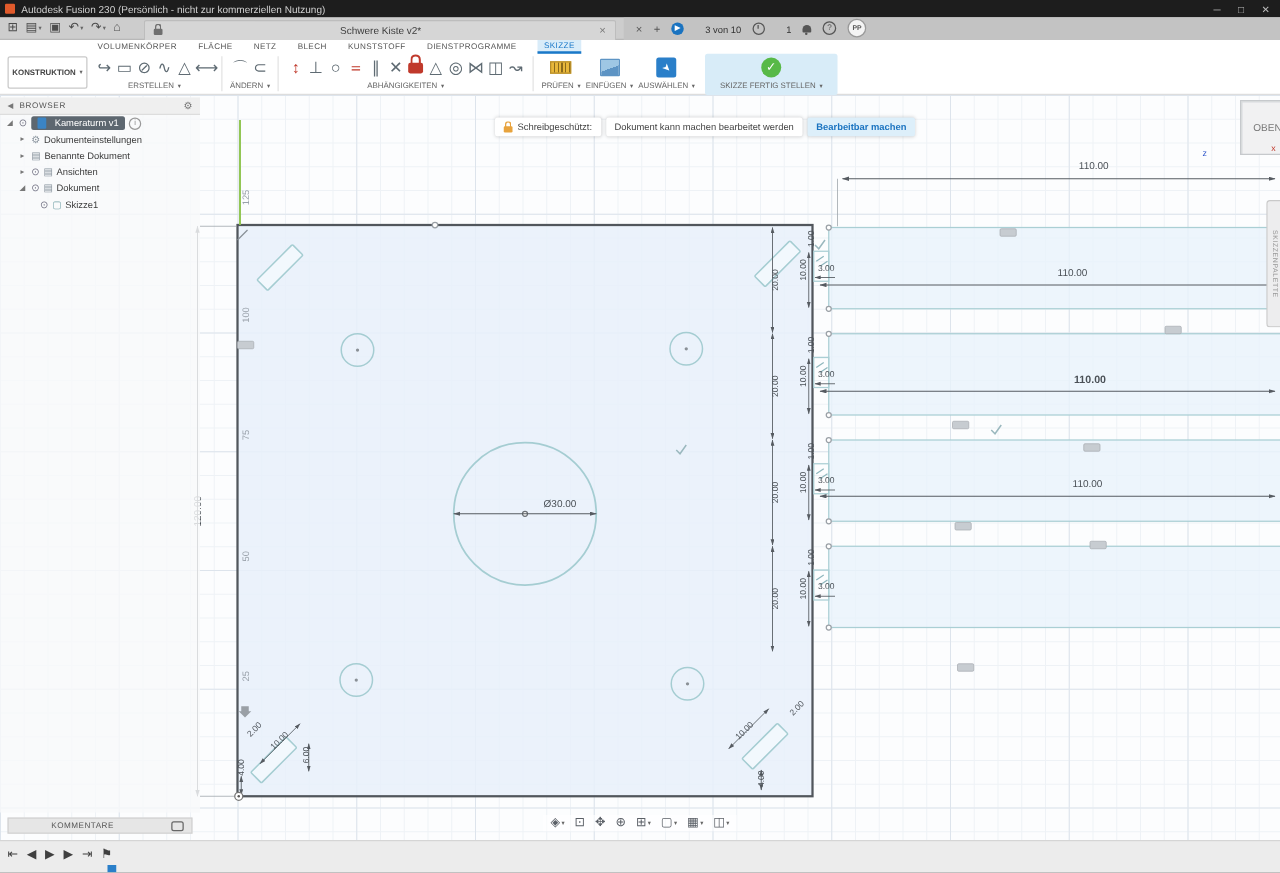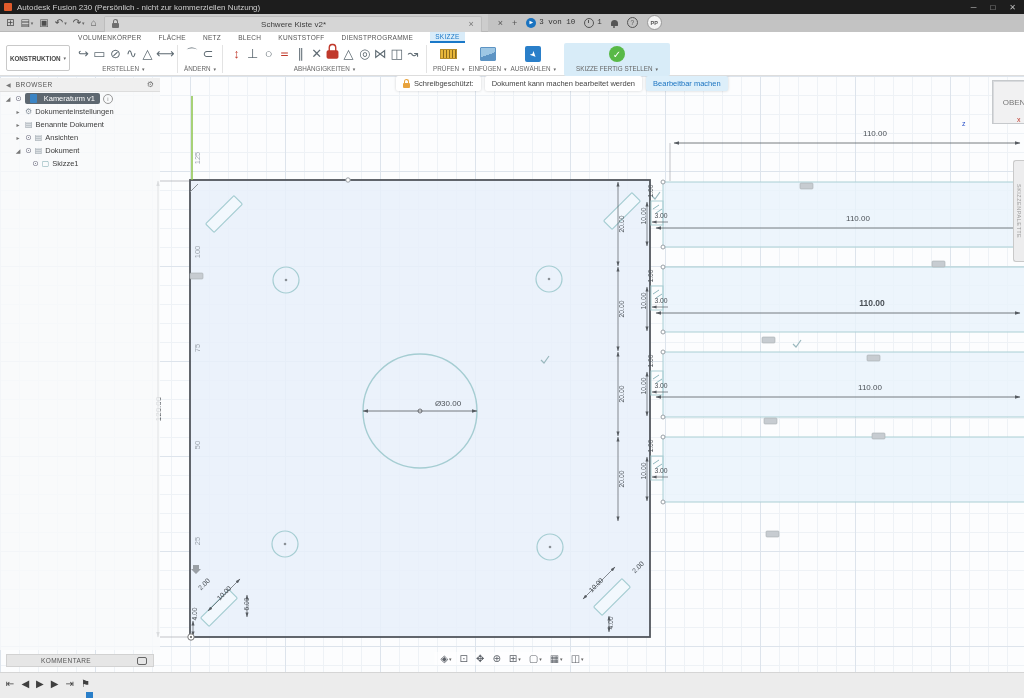--- a/index.html
+++ b/index.html
@@ -13,32 +13,32 @@
   #win-controls{margin-left:auto;display:flex;gap:14px;padding-right:8px;font-size:8px;color:#bbb;}
   #win-controls span{cursor:default;}
   
   #tabbar{position:absolute;left:0;top:14px;width:1024px;height:18px;background:#cdcdcd;
           display:flex;align-items:center;font-size:8px;color:#444;border-bottom:1px solid #b8b8b8;box-sizing:border-box;}
   .qat{display:flex;align-items:center;gap:2px;padding:0 4px;}
   .qat .qbtn{display:flex;align-items:center;color:#4c4c4c;font-size:10px;padding:0 2px;}
   .dd{font-size:5px;color:#666;margin-left:1px;}
   .doc-tab{height:16px;margin-top:2px;background:#d6d6d6;border:1px solid #bdbdbd;border-bottom:none;
            border-radius:2px 2px 0 0;display:flex;align-items:center;gap:4px;padding:0 7px;box-sizing:border-box;}
-  #tab1{width:378px;margin-left:1px;}
+  #tab1{width:378px;margin-left:12px;}
   #tab2{width:382px;margin-left:3px;background:#dadada;}
   .tab-label{flex:1;text-align:center;font-size:8px;color:#3d3d3d;white-space:nowrap;overflow:hidden;}
   .tab-close{color:#777;font-size:9px;}
   .lockicon{display:inline-block;position:relative;width:7px;height:5px;background:#6f6f6f;border-radius:1px;margin-top:3px;}
   .lockicon::before{content:"";position:absolute;top:-4px;left:1px;width:3px;height:4px;
       border:1px solid #6f6f6f;border-bottom:none;border-radius:3px 3px 0 0;}
   .lockicon.orange{background:#e8a33d;} .lockicon.orange::before{border-color:#e8a33d;}
   .lockicon.red{background:#c0392b;transform:scale(1.7);margin:0 4px;} .lockicon.red::before{border-color:#c0392b;}
   #tab-extra{display:flex;align-items:center;gap:9px;margin-left:6px;background:#c3c3c3;height:18px;padding:0 10px;flex:1;}
   #tab-extra .mini{font-size:9px;color:#555;}
-  .pillicon{display:flex;align-items:flex-start;gap:3px;font-size:7.5px;color:#333;font-family:Liberation Mono, monospace;}
+  .pillicon{display:flex;align-items:flex-end;gap:17px;font-size:7.5px;color:#333;}
   .jobicon{width:10px;height:10px;border-radius:50%;background:#1a73c0;color:#fff;font-size:6px;line-height:10px;text-align:center;}
   .jobicon::before{content:"▶";}
   .clockicon{width:8px;height:8px;border-radius:50%;border:1px solid #555;position:relative;}
   .clockicon::after{content:"";position:absolute;left:3px;top:1px;width:1px;height:3px;background:#555;}
   .bellicon{width:7px;height:6px;background:#555;border-radius:4px 4px 1px 1px;position:relative;margin-top:1px;}
   .bellicon::after{content:"";position:absolute;left:2px;bottom:-2px;width:2px;height:2px;border-radius:50%;background:#555;}
   .helpicon{width:9px;height:9px;border-radius:50%;border:1px solid #555;color:#555;font-size:6.5px;line-height:9px;text-align:center;}
   .helpicon::before{content:"?";}
   #avatar{width:13px;height:13px;border-radius:50%;background:#f4f4f4;border:1px solid #999;
           font-size:5.5px;color:#555;display:flex;align-items:center;justify-content:center;font-weight:bold;}
@@ -74,24 +74,24 @@
     background-size:95px 95px,95px 95px,19px 19px,19px 19px;}
   #sketch-svg{position:absolute;left:0;top:0;}
   .ann{position:absolute;transform:translate(-50%,-50%);white-space:nowrap;}
   .ann.r90{transform:translate(-50%,-50%) rotate(-90deg);}
   .ann.r45{transform:translate(-50%,-50%) rotate(-45deg);}
   .dim{font-size:8px;color:#4b5157;}
   .dim.sm{font-size:6.8px;}
   .dim.bold{font-weight:bold;font-size:8.5px;}
   .ruler{font-size:7.5px;color:#9aa2ab;}
   
-  #warningbar{position:absolute;left:396px;top:0;display:flex;gap:4px;align-items:center;}
+  #warningbar{position:absolute;left:396px;top:18px;display:flex;gap:4px;align-items:center;}
   .wseg{background:#fff;border-radius:2px;height:15px;display:flex;align-items:center;gap:4px;
         padding:0 7px;font-size:7.5px;color:#444;box-shadow:0 0 3px rgba(0,0,0,.18);}
-  .wseg.action{background:#ddeffa;color:#1a73c0;}
+  .wseg.action{background:#ddeffa;color:#1a73c0;font-weight:bold;}
   
   #browser{position:absolute;left:0;top:2px;width:160px;height:572px;background:rgba(248,249,250,.82);}
   #browser-header{height:13px;background:rgba(238,238,238,.95);border-bottom:1px solid #ddd;
       display:flex;align-items:center;gap:5px;padding:0 6px;font-size:6.5px;color:#555;}
   #browser-header .title{letter-spacing:.5px;flex:1;}
   .trow{display:flex;align-items:center;gap:3px;height:13px;font-size:7.5px;color:#3c3c3c;padding-left:4px;}
   .exp{width:8px;font-size:6px;color:#777;text-align:center;}
   .eye{font-size:8px;color:#778;}
   .tico{font-size:8px;color:#8a949e;}
   .tico.doc{width:7px;height:9px;background:#3b84c4;border-radius:1px;}

